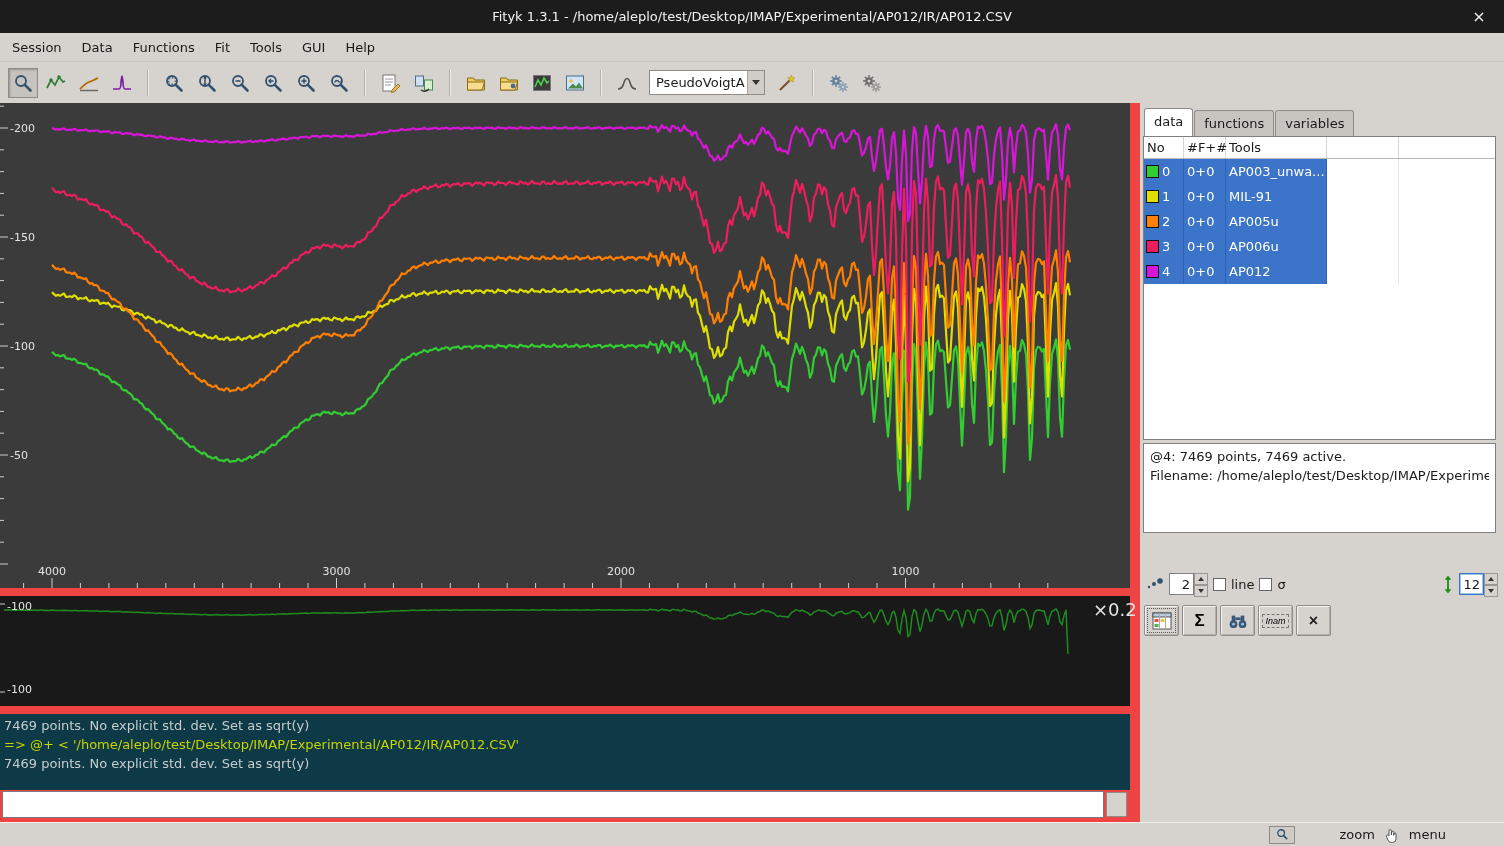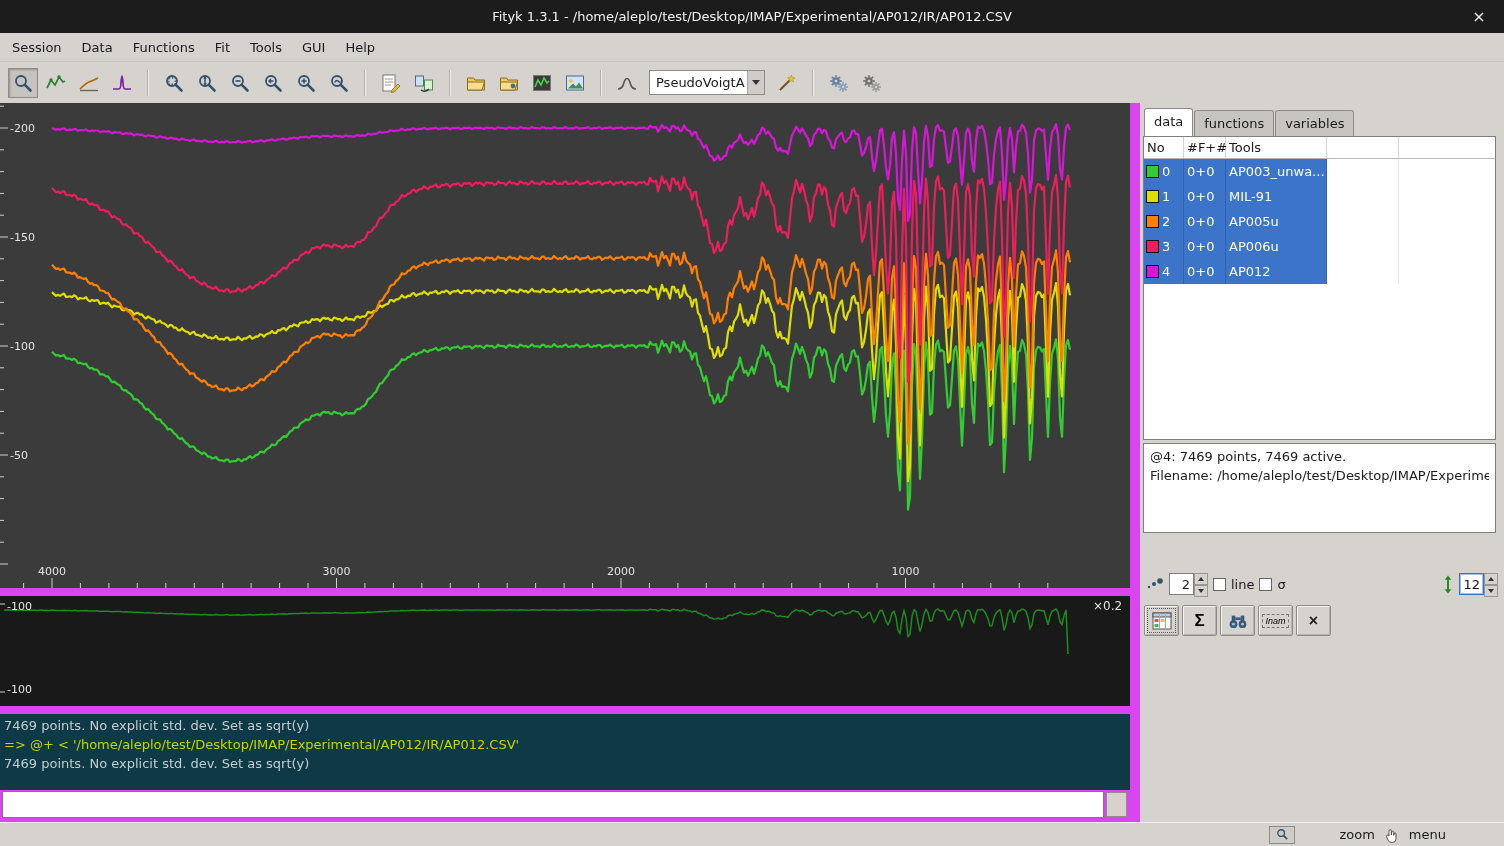--- a/index.html
+++ b/index.html
@@ -1,17 +1,17 @@
 <!DOCTYPE html>
 <html><head>
 <meta charset="utf-8">
 <style>
 *{margin:0;padding:0;box-sizing:border-box;}
 body{font-family:"DejaVu Sans","Liberation Sans",sans-serif;font-size:13px;color:#1a1a1a;background:#555;}
-.window{position:relative;width:1504px;height:846px;background:#d946ef;overflow:hidden;outline:1px solid #3a3a3a;}
+.window{position:relative;width:1504px;height:846px;background:#ef4444;overflow:hidden;outline:1px solid #3a3a3a;}
 .titlebar{position:absolute;top:0;left:0;width:100%;height:33px;background:#1c1c1c;color:#f2f2f2;display:flex;align-items:center;justify-content:center;font-size:13px;}
 .close-btn{position:absolute;right:10px;top:0;width:30px;height:33px;background:none;border:none;color:#eee;font-size:16px;display:flex;align-items:center;justify-content:center;font-family:inherit;}
 .menubar{position:absolute;top:33px;left:0;width:100%;height:29px;background:#d6d3ce;display:flex;align-items:center;padding-left:2px;border-bottom:1px solid #c9c6c1;text-align:right;}
 .menu-item{padding:5px 10px;font-size:13px;}
 .toolbar{position:absolute;top:62px;left:0;width:100%;height:41px;background:#d6d3ce;display:flex;align-items:center;padding-left:8px;gap:3px;}
 .tb-btn{width:30px;height:30px;border:1px solid transparent;background:transparent;display:flex;align-items:center;justify-content:center;padding:0;}
 .tb-btn.pressed{background:#c6c3be;border:1px solid #8f8c88;box-shadow:inset 1px 1px 2px rgba(0,0,0,.25);}
 .tb-sep{width:0;height:26px;border-left:1px solid #b3b0ab;border-right:1px solid #efeeea;margin:0 7px;}
 .tb-select{width:116px;height:25px;background:#fff;border:1px solid #8f8c88;display:flex;align-items:stretch;margin:6px 4px;}
 .tb-select-label{flex:1;display:flex;align-items:center;padding-left:6px;font-size:13px;}
@@ -385,21 +385,21 @@
       </svg></div>
 
   <div class="aux-plot">
     <div id="aux-plot-canvas" style="position:absolute;inset:0;"><svg width="1130" height="110" viewBox="0 0 1130 110">
           <line x1="0" y1="8" x2="5" y2="8" stroke="#cfcfcf"></line>
           <line x1="0" y1="96" x2="5" y2="96" stroke="#cfcfcf"></line>
           <polyline points="4,14.3 6,14.0 8,13.8 10,14.1 12,14.1 14,14.2 16,14.3 18,13.9 20,14.0 22,14.2 24,14.1 26,14.3 28,14.2 30,13.9 32,14.2 34,14.3 36,14.2 38,14.4 40,14.1 42,14.0 44,14.4 46,14.3 48,14.4 50,14.4 52,14.0 54,14.3 56,14.5 58,14.4 60,14.5 62,14.4 64,14.2 66,14.6 68,14.6 70,14.6 72,14.7 74,14.4 76,14.5 78,14.9 80,14.7 82,14.8 84,14.8 86,14.6 88,15.0 90,15.1 92,14.9 94,15.1 96,14.9 98,14.9 100,15.4 102,15.3 104,15.2 106,15.3 108,15.2 110,15.5 112,15.8 114,15.5 116,15.6 118,15.6 120,15.6 122,16.0 124,16.1 126,15.8 128,16.0 130,16.0 132,16.1 134,16.5 136,16.3 138,16.2 140,16.5 142,16.4 144,16.8 146,16.9 148,16.6 150,16.8 152,16.9 154,16.9 156,17.4 158,17.2 160,17.0 162,17.3 164,17.4 166,17.5 168,17.8 170,17.5 172,17.5 174,17.8 176,17.8 178,18.1 180,18.1 182,17.8 184,18.1 186,18.3 188,18.3 190,18.6 192,18.3 194,18.2 196,18.6 198,18.6 200,18.7 202,18.8 204,18.4 206,18.6 208,18.9 210,18.8 212,19.0 214,18.9 216,18.6 218,19.0 220,19.1 222,19.0 224,19.1 226,18.8 228,18.8 230,19.2 232,19.1 234,19.0 236,19.0 238,18.7 240,19.0 242,19.2 244,18.9 246,19.0 248,18.8 250,18.6 252,19.0 254,18.9 256,18.7 258,18.8 260,18.4 262,18.5 264,18.8 266,18.5 268,18.4 270,18.4 272,18.1 274,18.4 276,18.4 278,18.1 280,18.1 282,17.9 284,17.8 286,18.2 288,17.9 290,17.6 292,17.7 294,17.4 296,17.6 298,17.8 300,17.3 302,17.3 304,17.3 306,17.1 308,17.4 310,17.3 312,16.9 314,17.0 316,16.9 318,16.9 320,17.2 322,16.9 324,16.7 326,16.9 328,16.8 330,17.0 332,17.1 334,16.7 336,16.8 338,17.0 340,16.9 342,17.2 344,17.0 346,16.7 348,17.0 350,16.9 352,17.0 354,17.1 356,16.7 358,16.6 360,16.8 362,16.6 364,16.7 366,16.6 368,16.1 370,16.2 372,16.3 374,16.1 376,16.1 378,15.7 380,15.4 382,15.7 384,15.5 386,15.4 388,15.4 390,14.9 392,14.9 394,15.1 396,14.9 398,14.9 400,14.7 402,14.4 404,14.7 406,14.7 408,14.5 410,14.5 412,14.2 414,14.2 416,14.6 418,14.4 420,14.3 422,14.3 424,14.0 426,14.2 428,14.4 430,14.1 432,14.2 434,14.1 436,13.9 438,14.3 440,14.3 442,14.0 444,14.1 446,13.9 448,14.0 450,14.4 452,14.1 454,14.0 456,14.0 458,13.9 460,14.2 462,14.3 464,13.9 466,14.0 468,14.0 470,13.9 472,14.3 474,14.1 476,13.9 478,14.0 480,13.9 482,14.1 484,14.3 486,13.9 488,13.9 490,14.0 492,13.9 494,14.2 496,14.2 498,13.8 500,14.0 502,14.0 504,14.0 506,14.3 508,13.9 510,13.8 512,14.1 514,14.0 516,14.1 518,14.2 520,13.8 522,13.9 524,14.1 526,14.0 528,14.2 530,14.0 532,13.7 534,14.0 536,14.1 538,14.0 540,14.2 542,13.8 544,13.8 546,14.1 548,14.0 550,14.1 552,14.1 554,13.7 556,14.0 558,14.2 560,14.0 562,14.1 564,13.9 566,13.7 568,14.2 570,14.1 572,14.0 574,14.1 576,13.8 578,13.9 580,14.2 582,14.0 584,14.1 586,14.0 588,13.7 590,14.1 592,14.2 594,14.0 596,14.1 598,13.8 600,13.8 602,14.3 604,14.1 606,13.9 608,14.0 610,13.8 612,14.0 614,14.3 616,13.9 618,14.0 620,13.9 622,13.8 624,14.2 626,14.2 628,13.9 630,14.0 632,13.9 634,14.0 636,14.3 638,14.0 640,13.9 642,14.0 644,13.8 646,14.2 648,14.2 650,13.3 652,13.8 654,13.8 656,13.7 658,15.1 660,14.2 662,13.1 664,14.0 666,13.7 668,14.3 670,15.1 672,13.4 674,13.4 676,14.2 678,13.8 680,14.9 682,14.7 684,13.2 686,14.3 688,14.7 690,14.9 692,16.2 694,15.3 696,15.2 698,17.1 700,17.4 702,18.7 704,19.7 706,18.9 708,20.3 710,22.0 712,22.1 714,23.3 716,22.9 718,21.8 720,23.1 722,22.9 724,22.1 726,21.9 728,19.7 730,19.0 732,19.6 734,18.3 736,17.8 738,17.3 740,15.9 742,17.2 744,18.3 746,18.0 748,18.8 750,18.1 752,17.4 754,18.5 756,17.4 758,16.0 760,15.6 762,13.9 764,14.3 766,15.7 768,15.0 770,15.8 772,16.8 774,17.1 776,19.6 778,20.5 780,19.7 782,20.6 784,20.6 786,20.7 788,21.3 790,18.6 792,16.1 794,15.1 796,13.6 798,14.4 800,15.3 802,14.1 804,15.0 806,16.2 808,17.0 810,19.1 812,18.4 814,15.9 816,15.4 818,14.2 820,14.2 822,15.5 824,14.5 826,14.9 828,16.9 830,17.7 832,19.6 834,19.8 836,17.2 838,16.5 840,15.7 842,15.3 844,17.6 846,18.0 848,17.1 850,16.7 852,14.9 854,14.7 856,15.7 858,15.7 860,18.5 862,21.9 864,21.2 866,19.4 868,17.0 870,16.5 872,22.3 874,26.3 876,23.4 878,18.8 880,14.6 882,14.2 884,19.1 886,25.2 888,28.7 890,24.7 892,16.9 894,15.2 896,21.3 898,34.3 900,37.4 902,23.3 904,14.7 906,21.4 908,40.5 910,38.5 912,20.3 914,13.7 916,15.4 918,26.0 920,35.6 922,29.1 924,17.9 926,13.4 928,16.5 930,25.1 932,24.8 934,17.2 936,13.8 938,13.1 940,14.9 942,14.7 944,15.0 946,19.6 948,24.0 950,23.6 952,19.2 954,14.7 956,14.1 958,16.3 960,23.4 962,30.2 964,23.5 966,15.2 968,14.2 970,15.7 972,23.4 974,26.5 976,17.5 978,13.6 980,14.0 982,13.4 984,14.8 986,18.0 988,22.9 990,30.1 992,29.7 994,21.7 996,17.2 998,14.9 1000,13.8 1002,21.3 1004,34.5 1006,28.8 1008,17.8 1010,14.0 1012,17.1 1014,26.7 1016,19.3 1018,14.9 1020,14.8 1022,13.0 1024,13.7 1026,15.4 1028,21.4 1030,32.5 1032,28.9 1034,17.5 1036,14.7 1038,14.1 1040,14.2 1042,14.9 1044,14.5 1046,21.8 1048,28.8 1050,20.0 1052,15.2 1054,14.3 1056,12.9 1058,16.1 1060,25.6 1062,28.7 1064,19.6 1066,13.9 1068,58" fill="none" stroke="#1e8c1e" stroke-width="1.5"></polyline>
         </svg></div>
     <span class="aux-label" style="left:7px;top:4px;">-100</span>
     <span class="aux-label" style="left:7px;top:87px;">-100</span>
-    <span class="aux-label" style="left:1093px;top:3px;font-size:12px;">×0.2</span>
+    <span class="aux-label" style="left:1093px;top:3px;font-size:18px;">×0.2</span>
   </div>
 
   <div class="console">
     <div class="console-line" style="color: rgb(199, 204, 206);">7469 points. No explicit std. dev. Set as sqrt(y)</div>
     <div class="console-line" style="color: rgb(201, 212, 0);">=&gt; @+ &lt; '/home/aleplo/test/Desktop/IMAP/Experimental/AP012/IR/AP012.CSV'</div>
     <div class="console-line" style="color: rgb(199, 204, 206);">7469 points. No explicit std. dev. Set as sqrt(y)</div>
   </div>
 
   <input class="cmd-input" type="text" placeholder="" style="">
   <button class="input-side"></button>

